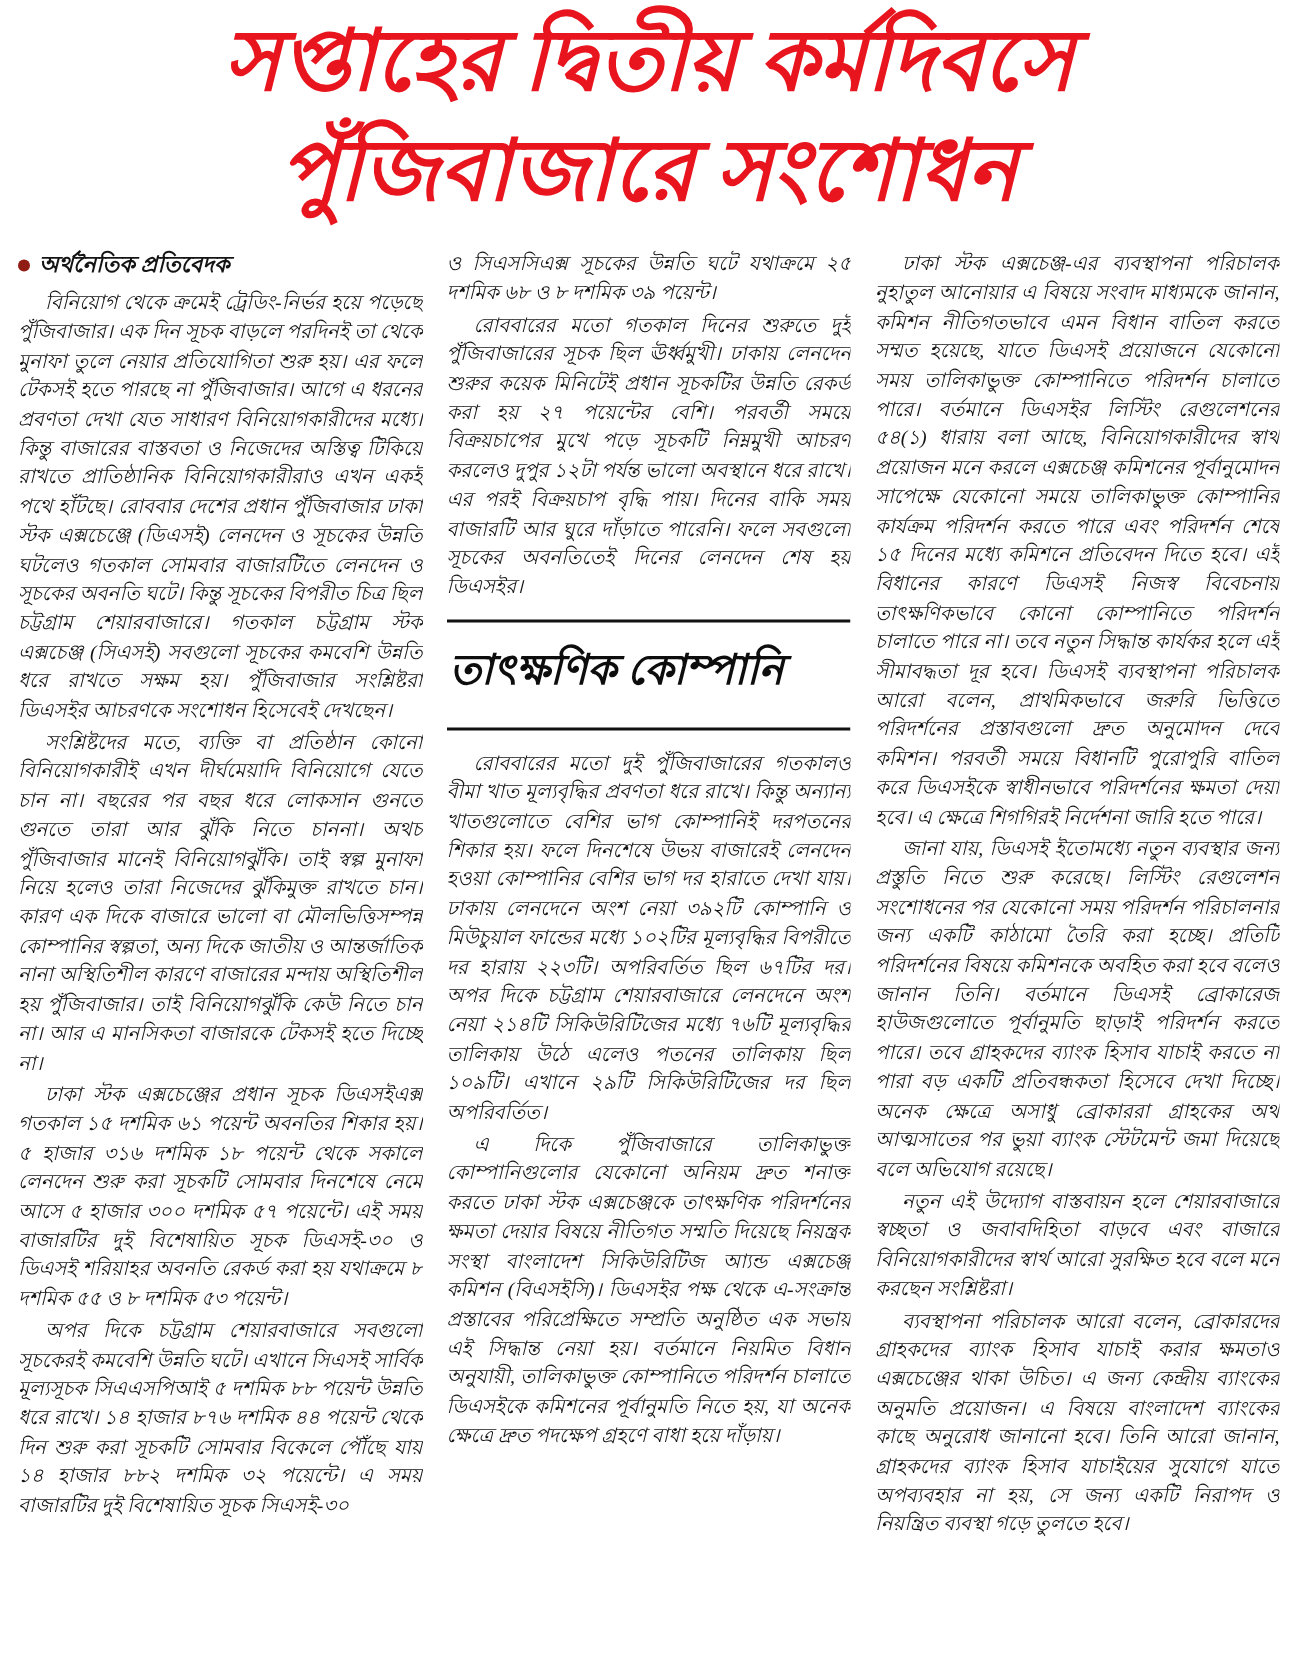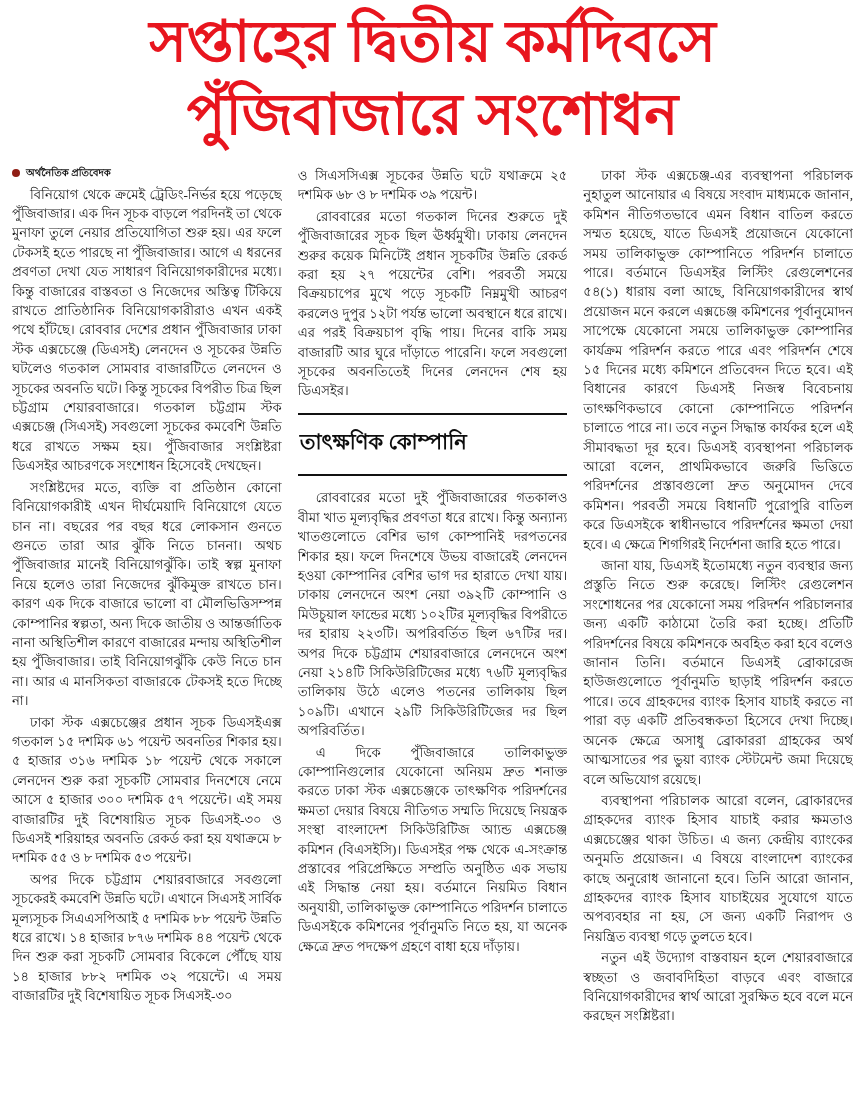--- a/index.html
+++ b/index.html
@@ -1,15 +1,15 @@
 <!DOCTYPE html>
 <html><head>
 <meta charset="utf-8">
 <style>
-  * { margin: 0; padding: 0; box-sizing: border-box; }
+  * { margin: 0; padding: 0; box-sizing: border-box; font-style: italic; }
   html, body { background: #ffffff; }
   .page {
     position: relative;
     width: 865px;
     height: 1105px;
     background: #ffffff;
     overflow: hidden;
     font-family: "Liberation Serif", "DejaVu Serif", serif;
     color: #111111;
   }
@@ -39,39 +39,39 @@
     line-height: 1.47;
     color: #141414;
   }
   .col p { margin: 0 0 2px 0; text-indent: 18px; }
   .col p.no-indent { text-indent: 0; }
   .byline {
     display: flex;
     align-items: center;
     gap: 6px;
     font-weight: 700;
-    font-size: 10px;
+    font-size: 15px;
     margin-bottom: 4px;
     text-align: left;
   }
   .bullet {
     display: inline-block;
     width: 8px;
     height: 8px;
     border-radius: 50%;
     background: #8f1d14;
     flex: 0 0 auto;
   }
   .subhead {
     margin: 12px 0 12px 0;
     padding: 12px 2px 16px 2px;
     border-top: 2.5px solid #111111;
     border-bottom: 2.5px solid #111111;
     font-weight: 700;
-    font-size: 21px;
+    font-size: 28px;
     line-height: 1.5;
     text-align: left;
     color: #0d0d0d;
   }
   .subhead .sh-line { display: block; }
 </style>
 </head>
 <body>
 
 <div class="page">
@@ -100,18 +100,18 @@
       <div class="subhead">
         <span class="sh-line">তাৎক্ষণিক কোম্পানি</span>
       </div>
       <p>রোববারের মতো দুই পুঁজিবাজারের গতকালও বীমা খাত মূল্যবৃদ্ধির প্রবণতা ধরে রাখে। কিন্তু অন্যান্য খাতগুলোতে বেশির ভাগ কোম্পানিই দরপতনের শিকার হয়। ফলে দিনশেষে উভয় বাজারেই লেনদেন হওয়া কোম্পানির বেশির ভাগ দর হারাতে দেখা যায়। ঢাকায় লেনদেনে অংশ নেয়া ৩৯২টি কোম্পানি ও মিউচুয়াল ফান্ডের মধ্যে ১০২টির মূল্যবৃদ্ধির বিপরীতে দর হারায় ২২৩টি। অপরিবর্তিত ছিল ৬৭টির দর। অপর দিকে চট্টগ্রাম শেয়ারবাজারে লেনদেনে অংশ নেয়া ২১৪টি সিকিউরিটিজের মধ্যে ৭৬টি মূল্যবৃদ্ধির তালিকায় উঠে এলেও পতনের তালিকায় ছিল ১০৯টি। এখানে ২৯টি সিকিউরিটিজের দর ছিল অপরিবর্তিত।</p>
       <p>এ দিকে পুঁজিবাজারে তালিকাভুক্ত কোম্পানিগুলোর যেকোনো অনিয়ম দ্রুত শনাক্ত করতে ঢাকা স্টক এক্সচেঞ্জকে তাৎক্ষণিক পরিদর্শনের ক্ষমতা দেয়ার বিষয়ে নীতিগত সম্মতি দিয়েছে নিয়ন্ত্রক সংস্থা বাংলাদেশ সিকিউরিটিজ আ্যন্ড এক্সচেঞ্জ কমিশন (বিএসইসি)। ডিএসইর পক্ষ থেকে এ-সংক্রান্ত প্রস্তাবের পরিপ্রেক্ষিতে সম্প্রতি অনুষ্ঠিত এক সভায় এই সিদ্ধান্ত নেয়া হয়। বর্তমানে নিয়মিত বিধান অনুযায়ী, তালিকাভুক্ত কোম্পানিতে পরিদর্শন চালাতে ডিএসইকে কমিশনের পূর্বানুমতি নিতে হয়, যা অনেক ক্ষেত্রে দ্রুত পদক্ষেপ গ্রহণে বাধা হয়ে দাঁড়ায়।</p>
     </div>
 
     <div class="col">
       <p>ঢাকা স্টক এক্সচেঞ্জ-এর ব্যবস্থাপনা পরিচালক নুহাতুল আনোয়ার এ বিষয়ে সংবাদ মাধ্যমকে জানান, কমিশন নীতিগতভাবে এমন বিধান বাতিল করতে সম্মত হয়েছে, যাতে ডিএসই প্রয়োজনে যেকোনো সময় তালিকাভুক্ত কোম্পানিতে পরিদর্শন চালাতে পারে। বর্তমানে ডিএসইর লিস্টিং রেগুলেশনের ৫৪(১) ধারায় বলা আছে, বিনিয়োগকারীদের স্বার্থ প্রয়োজন মনে করলে এক্সচেঞ্জ কমিশনের পূর্বানুমোদন সাপেক্ষে যেকোনো সময়ে তালিকাভুক্ত কোম্পানির কার্যক্রম পরিদর্শন করতে পারে এবং পরিদর্শন শেষে ১৫ দিনের মধ্যে কমিশনে প্রতিবেদন দিতে হবে। এই বিধানের কারণে ডিএসই নিজস্ব বিবেচনায় তাৎক্ষণিকভাবে কোনো কোম্পানিতে পরিদর্শন চালাতে পারে না। তবে নতুন সিদ্ধান্ত কার্যকর হলে এই সীমাবদ্ধতা দূর হবে। ডিএসই ব্যবস্থাপনা পরিচালক আরো বলেন, প্রাথমিকভাবে জরুরি ভিত্তিতে পরিদর্শনের প্রস্তাবগুলো দ্রুত অনুমোদন দেবে কমিশন। পরবর্তী সময়ে বিধানটি পুরোপুরি বাতিল করে ডিএসইকে স্বাধীনভাবে পরিদর্শনের ক্ষমতা দেয়া হবে। এ ক্ষেত্রে শিগগিরই নির্দেশনা জারি হতে পারে।</p>
       <p>জানা যায়, ডিএসই ইতোমধ্যে নতুন ব্যবস্থার জন্য প্রস্তুতি নিতে শুরু করেছে। লিস্টিং রেগুলেশন সংশোধনের পর যেকোনো সময় পরিদর্শন পরিচালনার জন্য একটি কাঠামো তৈরি করা হচ্ছে। প্রতিটি পরিদর্শনের বিষয়ে কমিশনকে অবহিত করা হবে বলেও জানান তিনি। বর্তমানে ডিএসই ব্রোকারেজ হাউজগুলোতে পূর্বানুমতি ছাড়াই পরিদর্শন করতে পারে। তবে গ্রাহকদের ব্যাংক হিসাব যাচাই করতে না পারা বড় একটি প্রতিবন্ধকতা হিসেবে দেখা দিচ্ছে। অনেক ক্ষেত্রে অসাধু ব্রোকাররা গ্রাহকের অর্থ আত্মসাতের পর ভুয়া ব্যাংক স্টেটমেন্ট জমা দিয়েছে বলে অভিযোগ রয়েছে।</p>
+      <p>নতুন এই উদ্যোগ বাস্তবায়ন হলে শেয়ারবাজারে স্বচ্ছতা ও জবাবদিহিতা বাড়বে এবং বাজারে বিনিয়োগকারীদের স্বার্থ আরো সুরক্ষিত হবে বলে মনে করছেন সংশ্লিষ্টরা।</p>
       <p>ব্যবস্থাপনা পরিচালক আরো বলেন, ব্রোকারদের গ্রাহকদের ব্যাংক হিসাব যাচাই করার ক্ষমতাও এক্সচেঞ্জের থাকা উচিত। এ জন্য কেন্দ্রীয় ব্যাংকের অনুমতি প্রয়োজন। এ বিষয়ে বাংলাদেশ ব্যাংকের কাছে অনুরোধ জানানো হবে। তিনি আরো জানান, গ্রাহকদের ব্যাংক হিসাব যাচাইয়ের সুযোগে যাতে অপব্যবহার না হয়, সে জন্য একটি নিরাপদ ও নিয়ন্ত্রিত ব্যবস্থা গড়ে তুলতে হবে।</p>
-      <p>নতুন এই উদ্যোগ বাস্তবায়ন হলে শেয়ারবাজারে স্বচ্ছতা ও জবাবদিহিতা বাড়বে এবং বাজারে বিনিয়োগকারীদের স্বার্থ আরো সুরক্ষিত হবে বলে মনে করছেন সংশ্লিষ্টরা।</p>
     </div>
 
   </div>
 </div>
 
 </body></html>

